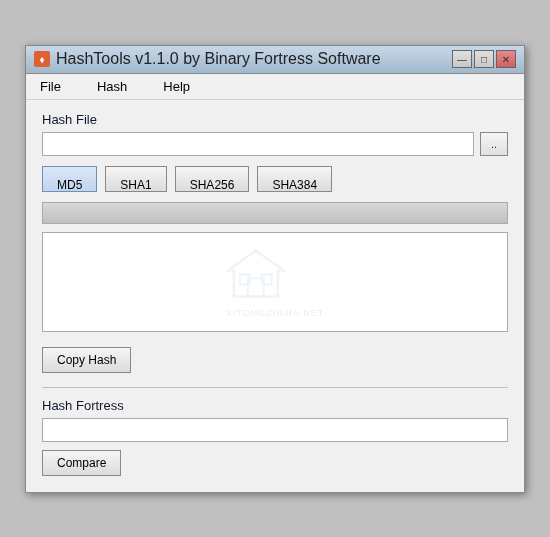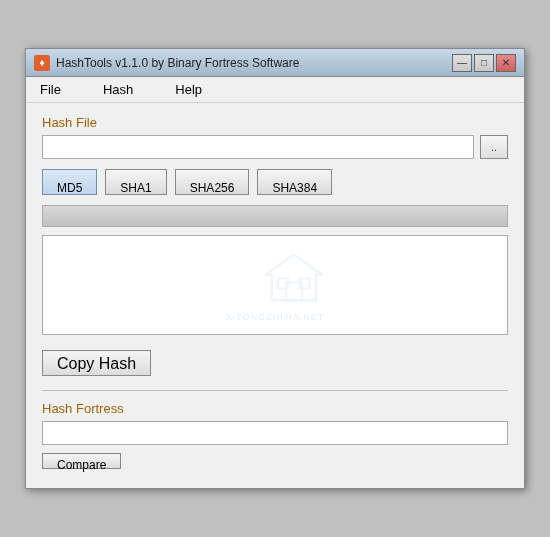--- a/index.html
+++ b/index.html
@@ -49,21 +49,21 @@
       border-radius: 2px;
       display: flex;
       align-items: center;
       justify-content: center;
       font-size: 10px;
       color: white;
       font-weight: bold;
     }
 
     .title-text {
-      font-size: 12px;
+      font-size: 16px;
       color: #222;
       font-weight: normal;
     }
 
     .title-buttons {
       display: flex;
       gap: 2px;
     }
 
     .title-btn {
@@ -80,38 +80,38 @@
     }
 
     .title-btn.close {
       background: linear-gradient(to bottom, #e88888, #d06060);
     }
 
     .menu-bar {
       background: #f0f0f0;
       padding: 3px 8px;
       display: flex;
-      gap: 30px;
+      gap: 24px;
       border-bottom: 1px solid #d0d0d0;
     }
 
     .menu-item {
       padding: 2px 6px;
       cursor: pointer;
       font-size: 13px;
       color: #000;
     }
 
     .content {
       padding: 12px 16px 16px 16px;
     }
 
     .section-label {
       font-size: 13px;
-      color: #a16207;
+      color: #0f172a;
       margin-bottom: 5px;
     }
 
     .file-row {
       display: flex;
       gap: 6px;
       margin-bottom: 10px;
       align-items: center;
     }
 
@@ -189,21 +189,21 @@
       padding: 4px;
       outline: none;
       font-family: monospace;
     }
 
     .copy-hash-btn {
       padding: 4px 14px;
       border: 1px solid #888;
       background: linear-gradient(to bottom, #f5f5f5, #dcdcdc);
       cursor: pointer;
-      font-size: 16px;
+      font-size: 12px;
       color: #000;
       height: 26px;
       margin-bottom: 14px;
     }
 
     .divider {
       height: 1px;
       background: #c0c0c0;
       margin-bottom: 10px;
     }
@@ -219,31 +219,31 @@
       margin-bottom: 8px;
     }
 
     .compare-btn {
       padding: 4px 14px;
       border: 1px solid #888;
       background: linear-gradient(to bottom, #f5f5f5, #dcdcdc);
       cursor: pointer;
       font-size: 12px;
       color: #000;
-      height: 16px;
+      height: 26px;
     }
 
     .watermark {
       position: absolute;
       top: 50%;
       left: 50%;
       transform: translate(-50%, -50%);
       opacity: 0.15;
       pointer-events: none;
-      text-align: right;
+      text-align: left;
     }
 
     .watermark-text {
       font-size: 11px;
       color: #4488cc;
       display: block;
     }
   </style>
 </head>
 <body>

